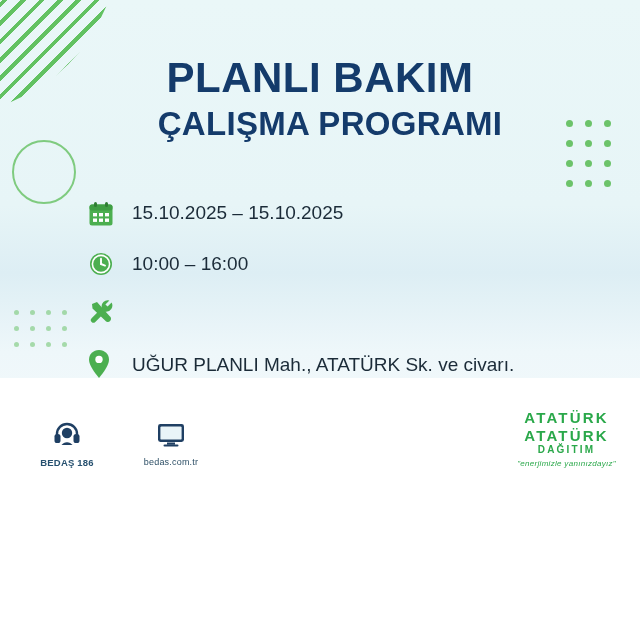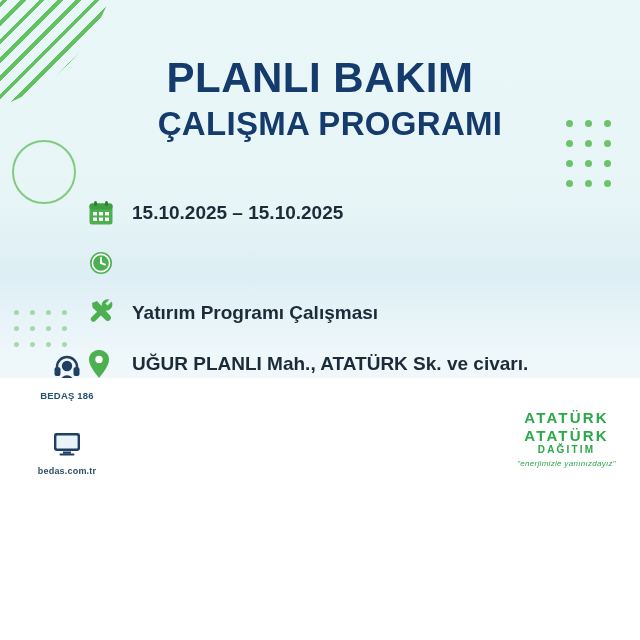--- a/index.html
+++ b/index.html
@@ -88,40 +88,40 @@
     color: #143b6b; line-height: 1.05;
   }
   .title2 {
     margin-top: 6px;
     font-size: 33px; font-weight: bold; letter-spacing: .3px;
     color: #143b6b; line-height: 1.1; margin-left: 20px;
   }
 
   
   .rows { position: absolute; left: 88px; top: 198px; right: 40px; }
-  .row { display: flex; align-items: center; margin-bottom: 22px; font-weight: bold; }
+  .row { display: flex; align-items: flex-end; margin-bottom: 22px; }
   .row .ico { width: 44px; flex: 0 0 44px; display: flex; align-items: flex-start; justify-content: flex-start; padding-top: 1px; }
   .row .txt {
     font-size: 19px; color: #1b2b38; line-height: 1.45;
     padding-top: 1px;
   }
   .row.loc .txt { line-height: 1.5; }
 
   
   .footer {
     position: absolute; left: 0; right: 0; bottom: 0; height: 110px;
   }
-  .contacts { position: absolute; left: 28px; bottom: 12px; display: flex; gap: 26px; flex-direction: column; }
+  .contacts { position: absolute; left: 28px; bottom: 20px; display: flex; gap: 26px; }
   .contact { width: 78px; text-align: center; }
   .contact .cico { height: 34px; display: flex; align-items: center; justify-content: center; }
   .contact .clabel {
     margin-top: 5px; font-size: 9.5px; color: #26506f; font-weight: bold;
     letter-spacing: .2px; white-space: nowrap;
   }
-  .contact.small .clabel { font-weight: bold; color: #2d4f66; font-size: 9px; }
+  .contact.small .clabel { font-weight: normal; color: #2d4f66; font-size: 9px; }
 
   .brand { position: absolute; right: 24px; bottom: 20px; text-align: center; }
   .brand .b1 { font-size: 15px; font-weight: bold; color: #2aa84a; letter-spacing: 2.2px; line-height: 1.18; }
   .brand .b2 { font-size: 15px; font-weight: bold; color: #2aa84a; letter-spacing: 2.2px; line-height: 1.18; }
   .brand .b3 { font-size: 10px; font-weight: bold; color: #2aa84a; letter-spacing: 2.2px; line-height: 1.18; }
   .brand .slogan { margin-top: 3px; font-size: 8px; color: #2aa84a; font-style: italic; letter-spacing: .3px; }
 </style>
 </head>
 <body>
 
@@ -192,31 +192,31 @@
 
     <div class="row">
       <div class="ico">
         <svg width="26" height="26" viewBox="0 0 26 26">
           <circle cx="13" cy="13" r="11" fill="#4caf50"></circle>
           <circle cx="13" cy="13" r="8.6" fill="none" stroke="#ffffff" stroke-width="1.6"></circle>
           <line x1="13" y1="13" x2="13" y2="7.6" stroke="#ffffff" stroke-width="1.9" stroke-linecap="round"></line>
           <line x1="13" y1="13" x2="17" y2="14.6" stroke="#ffffff" stroke-width="1.9" stroke-linecap="round"></line>
         </svg>
       </div>
+      <div class="txt">10:00 – 16:00</div>
     </div>
 
     <div class="row">
       <div class="ico">
         <svg width="28" height="26" viewBox="0 0 28 26">
           <path d="M4 4 L9 2 L21.5 16 a3.2 3.2 0 1 1 -4.4 4.4 L4.5 8.6 Z" fill="#4caf50" transform="rotate(0 13 13)"></path>
           <path d="M23 3.4 a5.6 5.6 0 0 0 -7.3 7.3 L4.2 19.4 a2.7 2.7 0 0 0 3.4 4.1 L17 13.9 a5.6 5.6 0 0 0 6-10.5 z" fill="#3f9e43" opacity="0"></path>
           <path d="M23.6 2.6 l-4 4 -2.2-2.2 4-4 a6.2 6.2 0 0 0 -7.6 7.6 L3.6 18.2 a2.6 2.6 0 1 0 3.7 3.7 l10.2-10.2 a6.2 6.2 0 0 0 6.1-9.1 z" fill="#4caf50"></path>
         </svg>
       </div>
-      <div class="txt">Yatırım Programı Çalışması</div>
     </div>
 
     <div class="row loc">
       <div class="ico">
         <svg width="22" height="30" viewBox="0 0 22 30">
           <path d="M11 1 C5.2 1 1 5.3 1 10.6 C1 18 11 29 11 29 C11 29 21 18 21 10.6 C21 5.3 16.8 1 11 1 Z" fill="#4caf50"></path>
           <circle cx="11" cy="10.4" r="3.7" fill="#ffffff"></circle>
         </svg>
       </div>
       <div class="txt">

